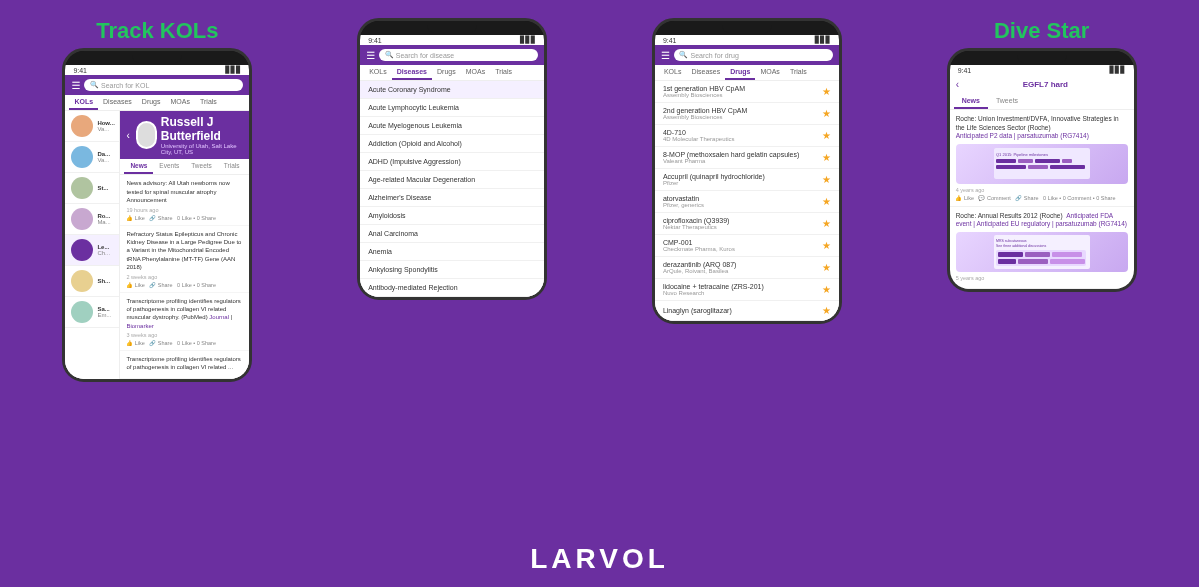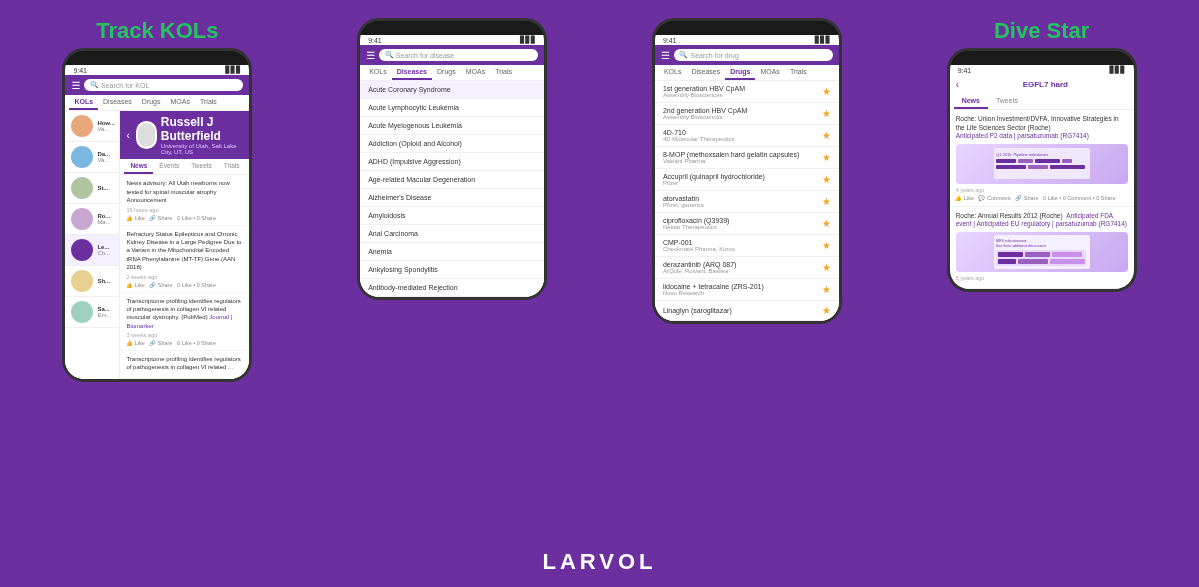--- a/index.html
+++ b/index.html
@@ -360,21 +360,21 @@
       gap: 6px;
       font-size: 5.5px;
       color: #888;
     }
 
     
     .footer {
       text-align: center;
       padding: 8px 0 12px 0;
       color: #fff;
-      font-size: 22px;
+      font-size: 28px;
       font-weight: 900;
       letter-spacing: 4px;
     }
 
     .hamburger {
       color: #fff;
       font-size: 10px;
     }
 
     .search-icon-sm {

